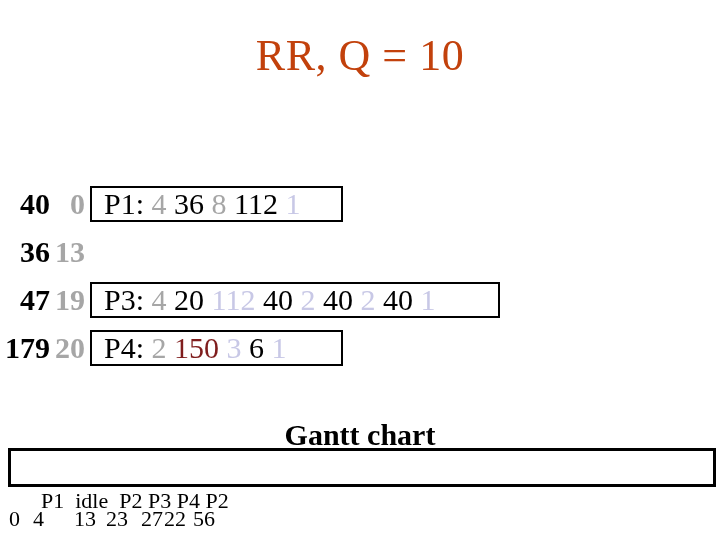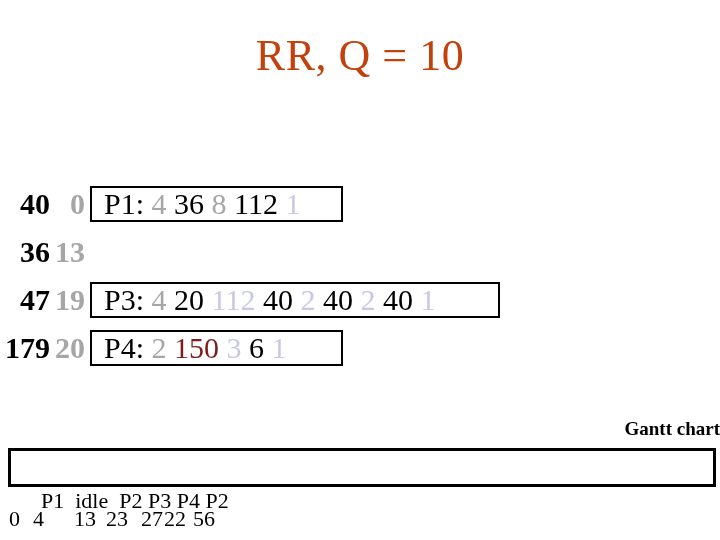--- a/index.html
+++ b/index.html
@@ -17,22 +17,22 @@
   .col2{position:absolute;left:52px;top:0;width:33px;text-align:right;font-weight:bold;line-height:36px;}
   .pbox{
     position:absolute;left:90px;top:0;height:32px;line-height:32px;
     border:2px solid #000;padding-left:12px;white-space:pre;
   }
   .prow-1 .pbox{width:237px}
   .prow-2 .pbox{width:163px}
   .prow-3 .pbox{width:394px}
   .prow-4 .pbox{width:237px}
   .gantt-label{
-    position:absolute;top:418px;left:0;width:100%;text-align:right;
-    font-size:19px;font-weight:bold;
+    position:absolute;top:418px;left:0;width:100%;text-align:center;
+    font-size:30px;font-weight:bold;
   }
   .gantt-box{
     position:absolute;left:8px;top:448px;width:694px;height:33px;
     border:3px solid #000;line-height:33px;font-size:22px;padding-left:8px;
     white-space:pre;
   }
   .timeline{position:absolute;top:506px;left:0;width:720px;height:26px;font-size:22px;}
   .timeline span{position:absolute;top:0;line-height:26px;}
   .tick-1{left:9px}.tick-2{left:33px}.tick-3{left:74px}.tick-4{left:106px}
   .tick-5{left:141px}.tick-6{left:164px}.tick-7{left:193px}

